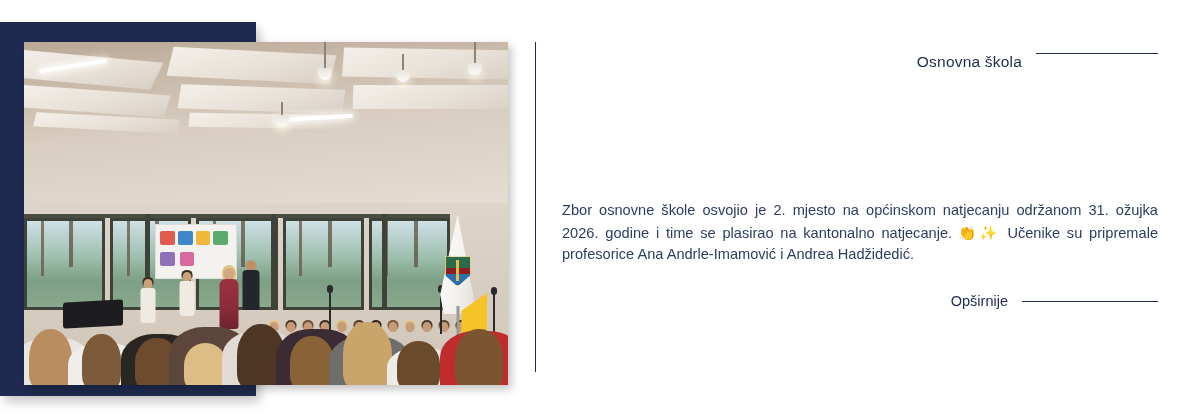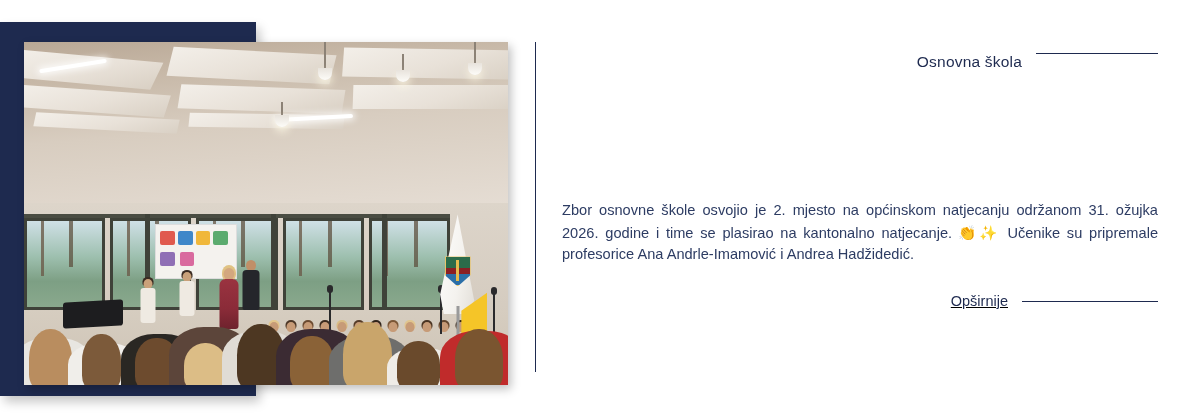--- a/index.html
+++ b/index.html
@@ -343,21 +343,20 @@
   }
 
   .more-row {
     position: absolute;
     right: 0;
     top: 293px;
     display: flex;
     align-items: center;
     gap: 14px;
     cursor: pointer;
-    text-decoration: underline;
   }
   .more-label {
     font-size: 14.5px;
     color: #1e2a4f;
     white-space: nowrap;
   }
   .more-rule {
     width: 136px;
     height: 1px;
     background: #1e2a4f;

